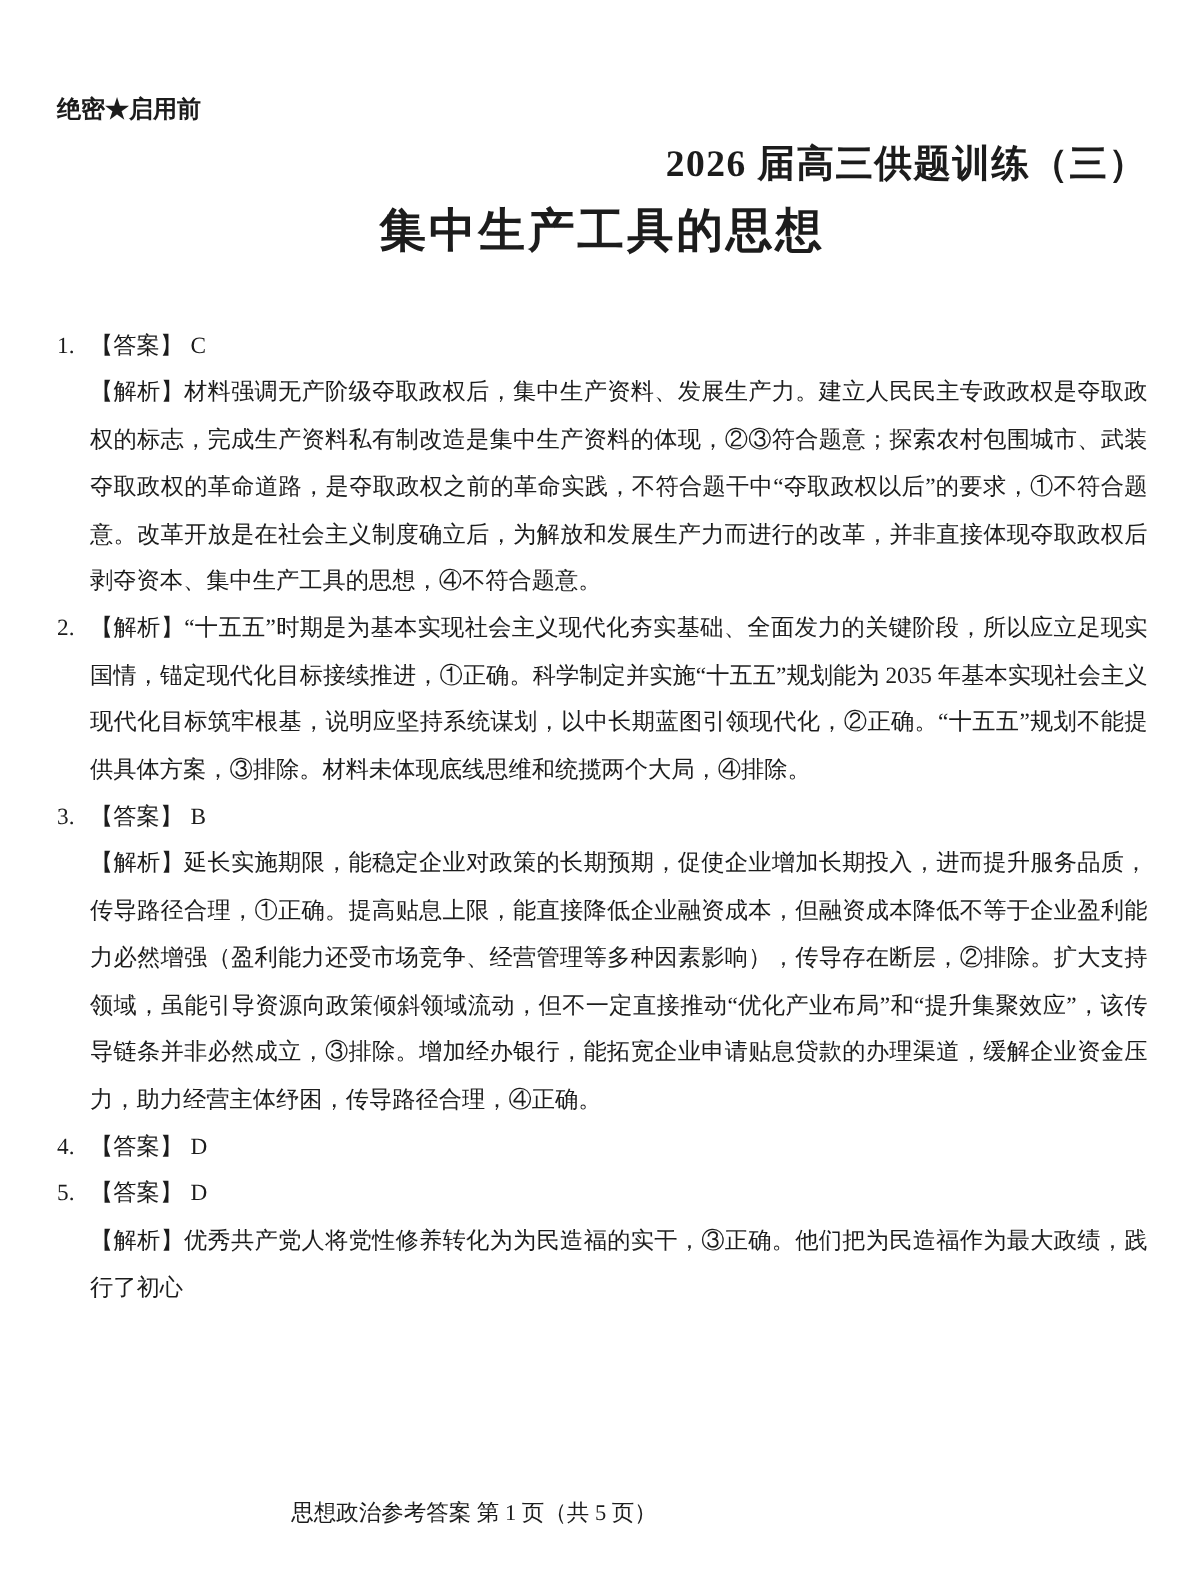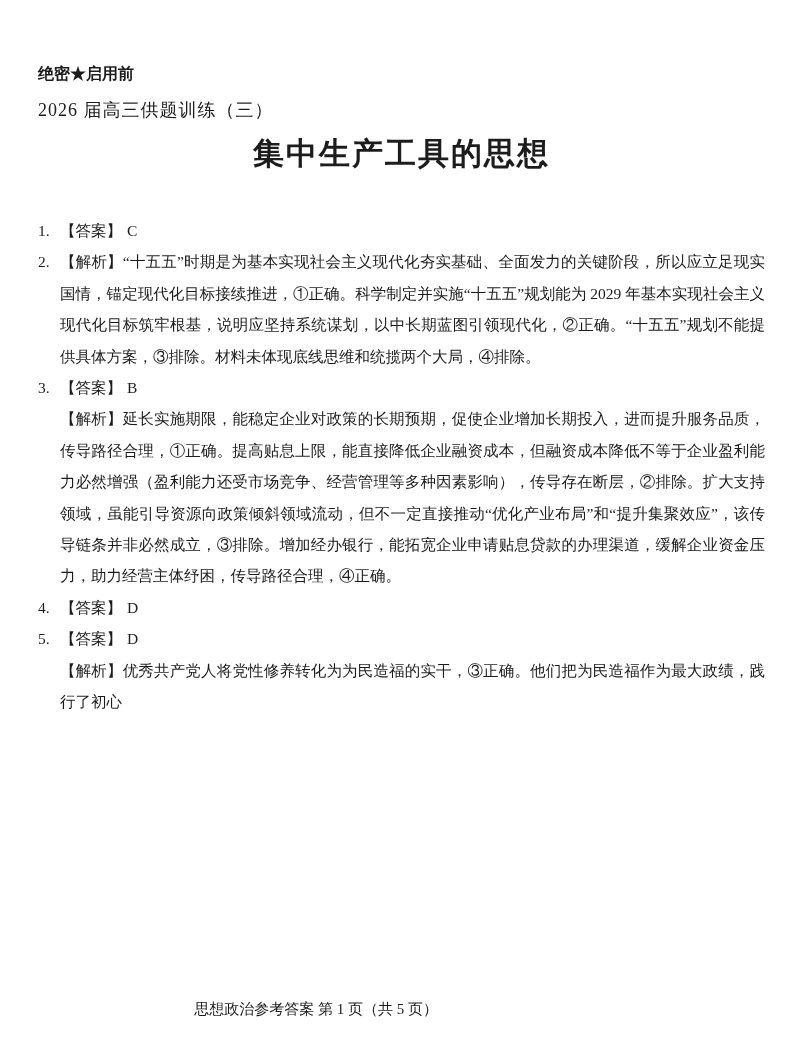--- a/index.html
+++ b/index.html
@@ -14,23 +14,23 @@
     position: relative;
     width: 793px; height: 1058px;
     padding: 64px 28px 0 38px;
   }
   .security-notice {
     font-size: 16px;
     font-weight: bold;
     line-height: 20px;
   }
   .exam-title {
-    text-align: left;
-    font-weight: normal;
-    font-size: 18px;
+    text-align: right;
+    font-weight: bold;
+    font-size: 25px;
     line-height: 36px;
     margin-top: 8px;
     letter-spacing: 1px;
   }
   .subject-title {
     text-align: center;
     font-weight: bold;
     font-size: 31px;
     line-height: 44px;
     margin-top: 4px;
@@ -75,25 +75,26 @@
 
   <div class="exam-title">2026 届高三供题训练（三）</div>
 
   <div class="subject-title">集中生产工具的思想</div>
 
   <div class="items">
 
     <div class="item">
       <span class="item-number">1.</span>
       <div class="answer-line"><span>【答案】</span><span class="answer-letter">C</span></div>
+      <div class="analysis-text"><span>【解析】</span><span>材料强调无产阶级夺取政权后，集中生产资料、发展生产力。建立人民民主专政政权是夺取政权的标志，完成生产资料私有制改造是集中生产资料的体现，②③符合题意；探索农村包围城市、武装夺取政权的革命道路，是夺取政权之前的革命实践，不符合题干中“夺取政权以后”的要求，①不符合题意。改革开放是在社会主义制度确立后，为解放和发展生产力而进行的改革，并非直接体现夺取政权后剥夺资本、集中生产工具的思想，④不符合题意。</span></div>
     </div>
 
     <div class="item">
       <span class="item-number">2.</span>
-      <div class="analysis-text"><span>【解析】</span><span>“十五五”时期是为基本实现社会主义现代化夯实基础、全面发力的关键阶段，所以应立足现实国情，锚定现代化目标接续推进，①正确。科学制定并实施“十五五”规划能为 2029 年基本实现社会主义现代化目标筑牢根基，说明应坚持系统谋划，以中长期蓝图引领现代化，②正确。“十五五”规划不能提供具体方案，③排除。材料未体现底线思维和统揽两个大局，④排除。</span></div>
+      <div class="analysis-text"><span>【解析】</span><span>“十五五”时期是为基本实现社会主义现代化夯实基础、全面发力的关键阶段，所以应立足现实国情，锚定现代化目标接续推进，①正确。科学制定并实施“十五五”规划能为 2035 年基本实现社会主义现代化目标筑牢根基，说明应坚持系统谋划，以中长期蓝图引领现代化，②正确。“十五五”规划不能提供具体方案，③排除。材料未体现底线思维和统揽两个大局，④排除。</span></div>
     </div>
 
     <div class="item">
       <span class="item-number">3.</span>
       <div class="answer-line"><span>【答案】</span><span class="answer-letter">B</span></div>
       <div class="analysis-text"><span>【解析】</span><span>延长实施期限，能稳定企业对政策的长期预期，促使企业增加长期投入，进而提升服务品质，传导路径合理，①正确。提高贴息上限，能直接降低企业融资成本，但融资成本降低不等于企业盈利能力必然增强（盈利能力还受市场竞争、经营管理等多种因素影响），传导存在断层，②排除。扩大支持领域，虽能引导资源向政策倾斜领域流动，但不一定直接推动“优化产业布局”和“提升集聚效应”，该传导链条并非必然成立，③排除。增加经办银行，能拓宽企业申请贴息贷款的办理渠道，缓解企业资金压力，助力经营主体纾困，传导路径合理，④正确。</span></div>
     </div>
 
     <div class="item">
       <span class="item-number">4.</span>

